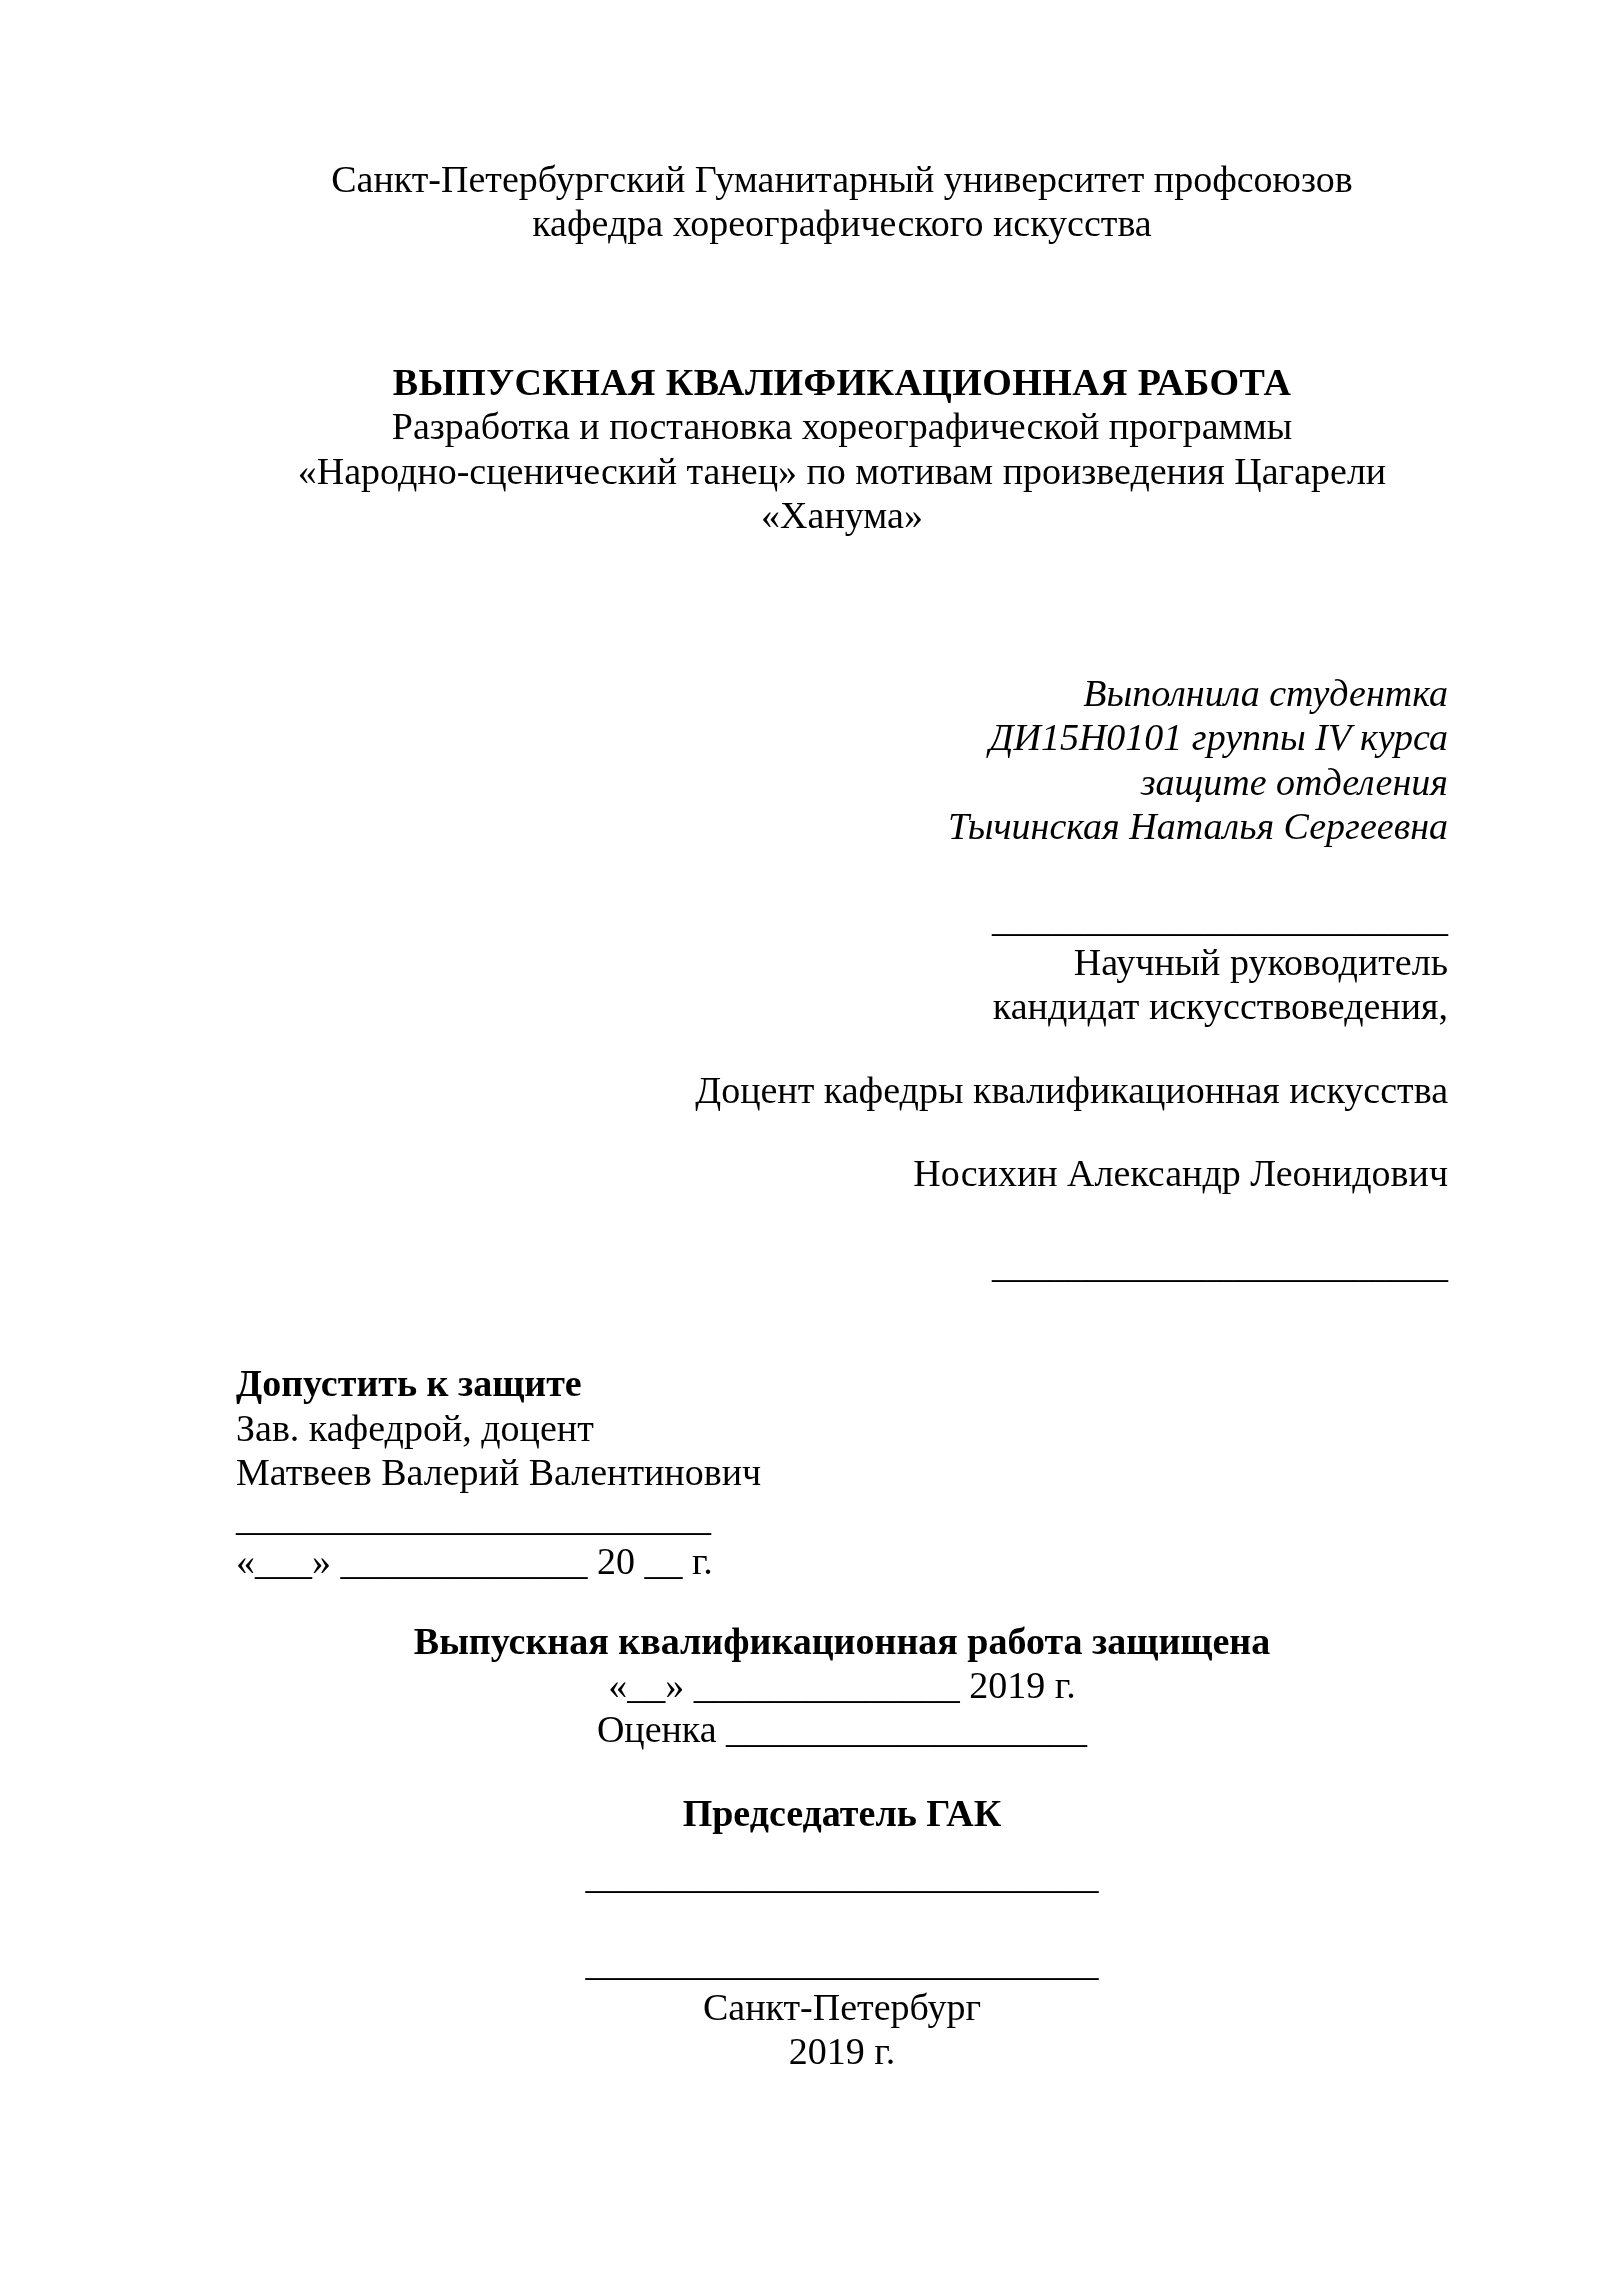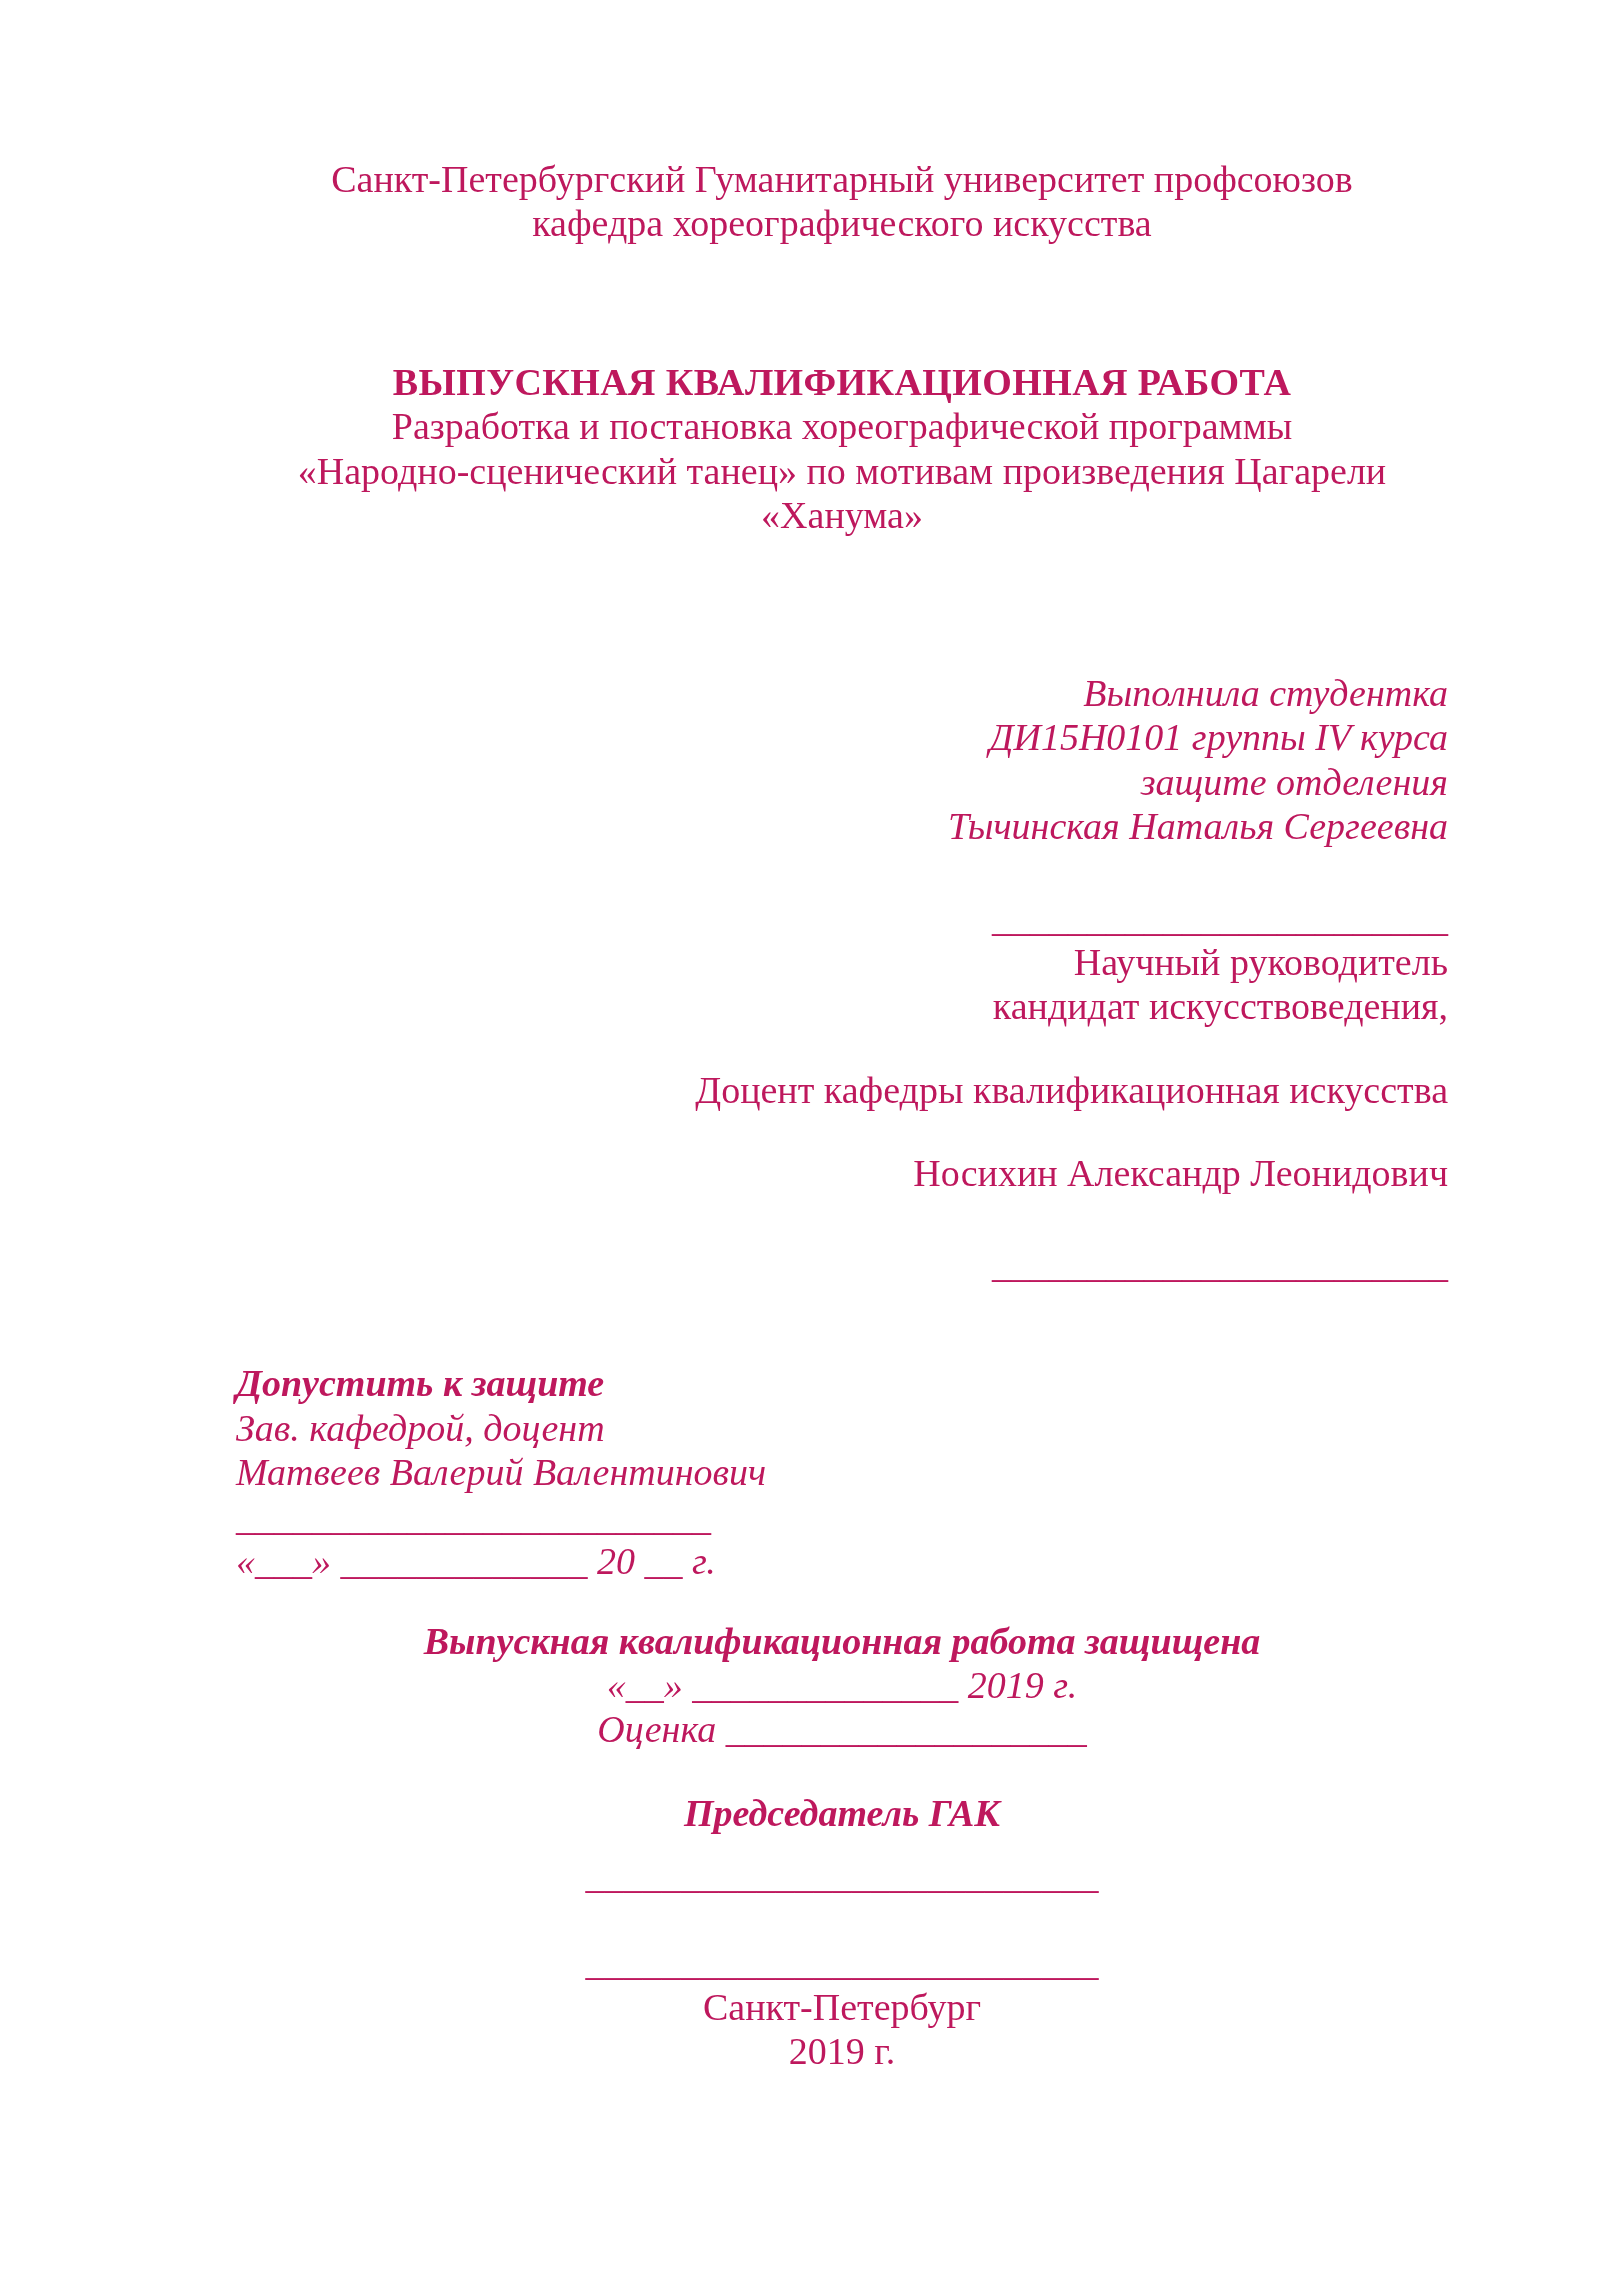--- a/index.html
+++ b/index.html
@@ -5,33 +5,33 @@
     html, body {
       margin: 0;
       padding: 0;
       background: #ffffff;
     }
     .page {
       position: relative;
       width: 1538px;
       height: 2295px;
       background: #ffffff;
-      color: #be185d;
+      color: #000000;
       font-family: "Liberation Serif", "DejaVu Serif", serif;
       font-size: 38px;
       line-height: 1.17;
       box-sizing: border-box;
       padding: 157px 90px 0 236px;
       overflow: hidden;
     }
     .center { text-align: center; }
     .right  { text-align: right; }
     .left   { text-align: left; }
     .bold   { font-weight: bold; }
-    .italic { font-style: italic; }
+    .italic { }
 
     .work-title   { margin-top: 114px; letter-spacing: 0.4px; }
     .topic-block  { }
     .student-block{ margin-top: 133px; font-style: italic; }
     .supervisor-sig-block { margin-top: 47px; }
     .supervisor-position  { margin-top: 39px; }
     .supervisor-name      { margin-top: 39px; }
     .sig-line-2           { margin-top: 46px; }
     .admission-block      { margin-top: 75px; }
     .defense-block        { margin-top: 35px; }

